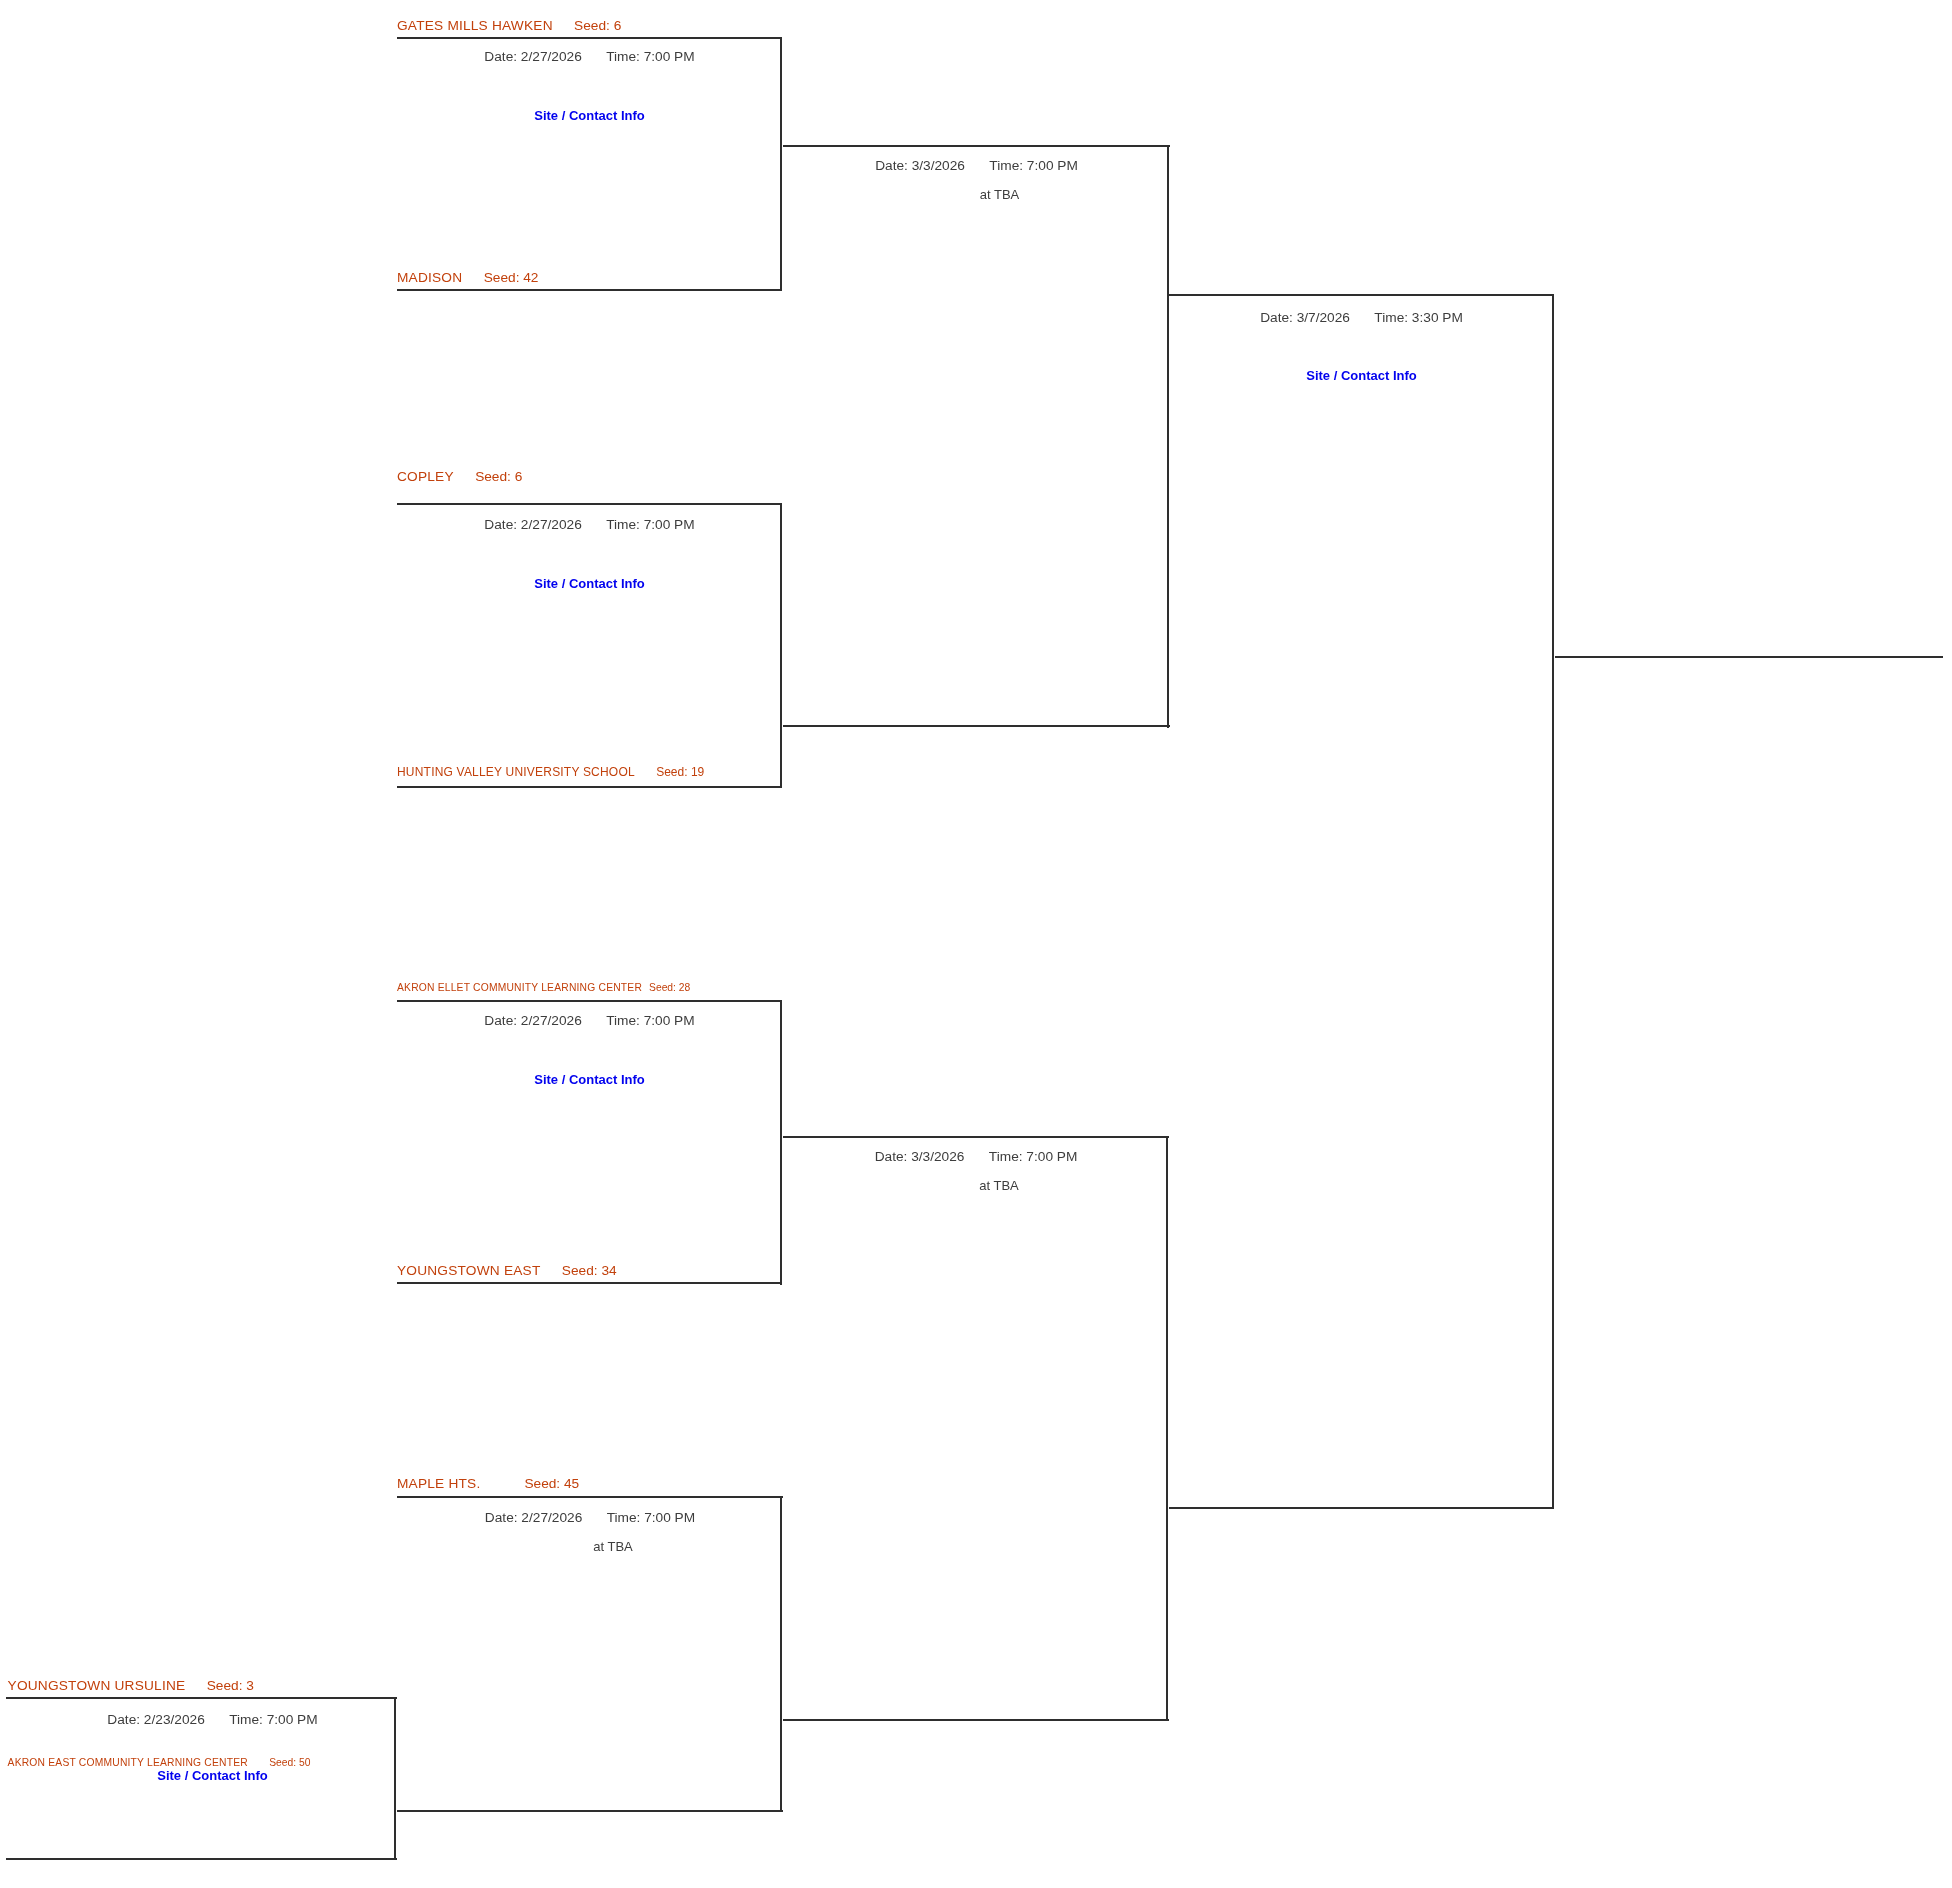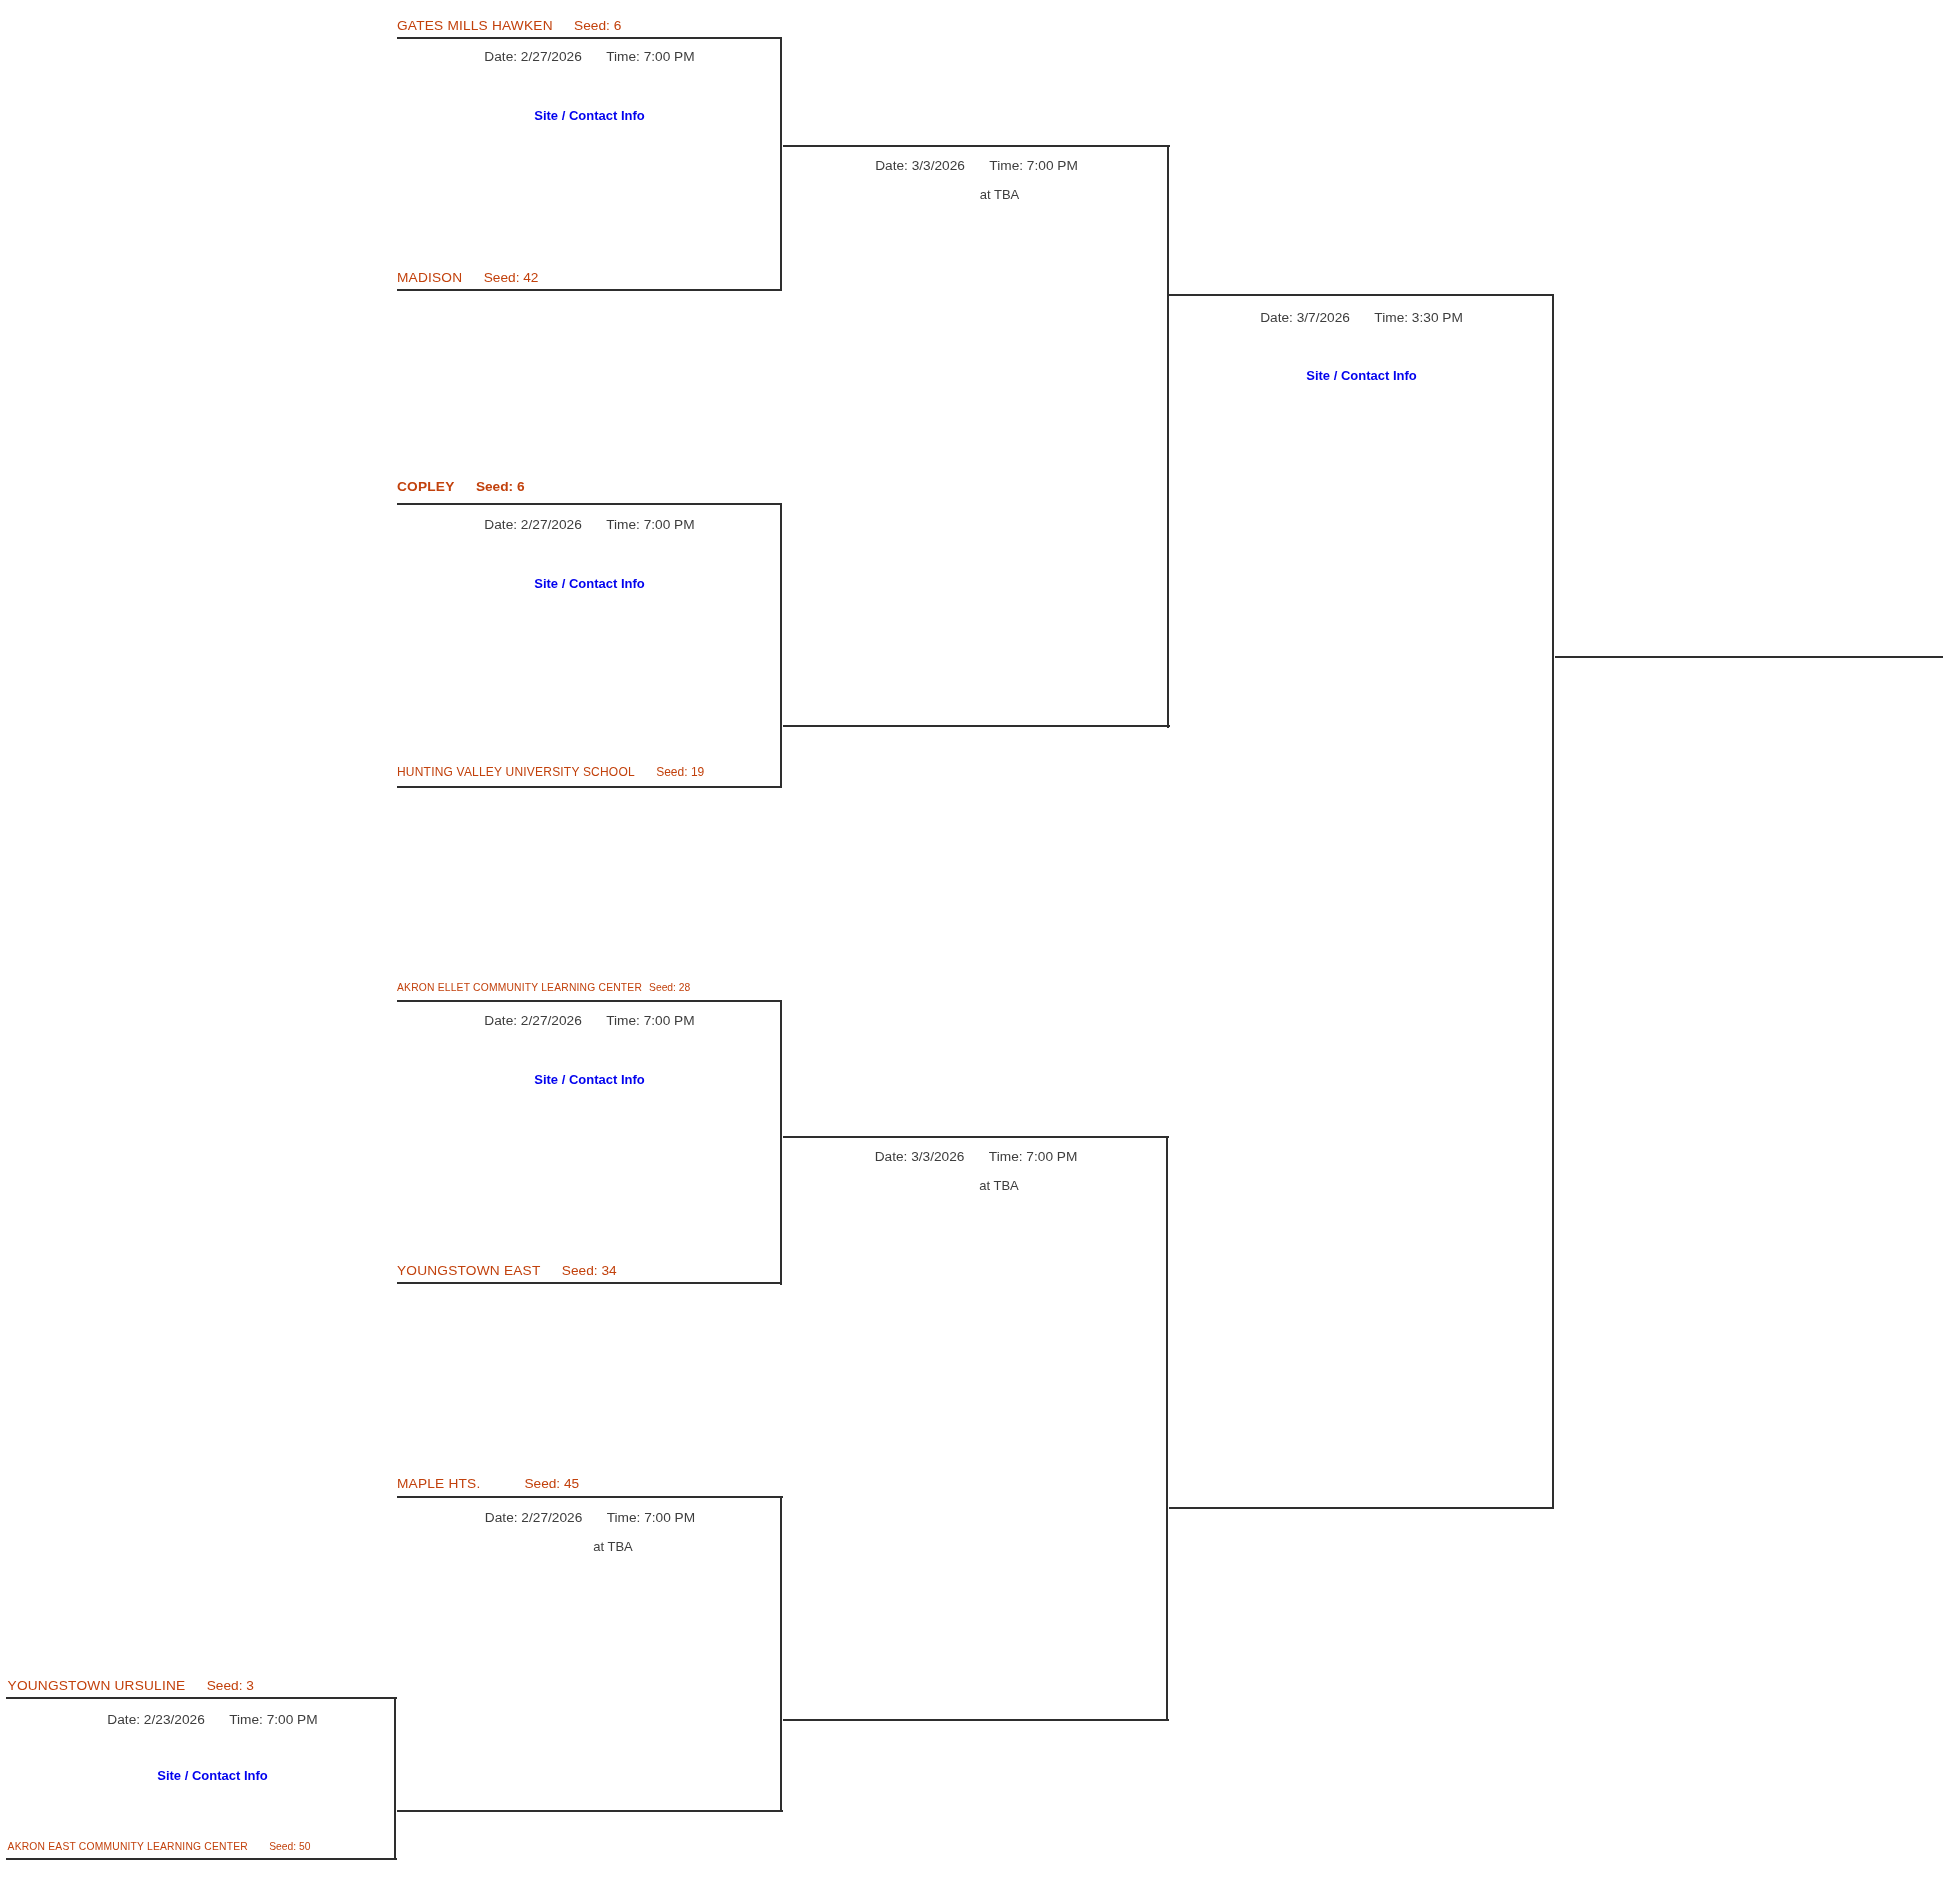--- a/index.html
+++ b/index.html
@@ -81,21 +81,21 @@
       <span>Date: 2/27/2026</span>
       <span>Time: 7:00 PM</span>
     </div>
     <div class="site-link" style="top:108px;">Site / Contact Info</div>
   </div>
 
   <div class="hline" style="left:397px; top:503px;  width:385px;"></div>
   <div class="hline" style="left:397px; top:786px; width:385px;"></div>
   <div class="vline" style="left:780px; top:503px; height:285px;"></div>
 
-  <div class="team-row fs18" style="left:397px; top:478px;font-weight:bold;">
+  <div class="team-row fs18" style="left:397px; top:468px;">
     <span class="tname">COPLEY</span>
     <span class="tseed">Seed: 6</span>
   </div>
   <div class="team-row fs15" style="left:397px; top:766px;">
     <span class="tname">HUNTING VALLEY UNIVERSITY SCHOOL</span>
     <span class="tseed">Seed: 19</span>
   </div>
 
   <div class="game-info" style="left:397px; top:468px; width:385px; height:320px;">
     <div class="date-row" style="top:48px;">
@@ -144,21 +144,21 @@
   </div>
 
   <div class="hline" style="left:6.1px; top:1697px; width:391px;"></div>
   <div class="hline" style="left:6.1px; top:1858px; width:391px;"></div>
   <div class="vline" style="left:394px; top:1697px; height:163px;"></div>
 
   <div class="team-row fs18" style="left:7.6px; top:1677px;">
     <span class="tname">YOUNGSTOWN URSULINE</span>
     <span class="tseed">Seed: 3</span>
   </div>
-  <div class="team-row fs13" style="left:7.6px; top:1841px;justify-content:space-between;">
+  <div class="team-row fs13" style="left:7.6px; top:1757px;justify-content:space-between;">
     <span class="tname">AKRON EAST COMMUNITY LEARNING CENTER</span>
     <span class="tseed">Seed: 50</span>
   </div>
 
   <div class="game-info" style="left:17px; top:1662px; width:391px; height:198px;">
     <div class="date-row" style="top:49px;">
       <span>Date: 2/23/2026</span>
       <span>Time: 7:00 PM</span>
     </div>
     <div class="site-link" style="top:106px;">Site / Contact Info</div>

